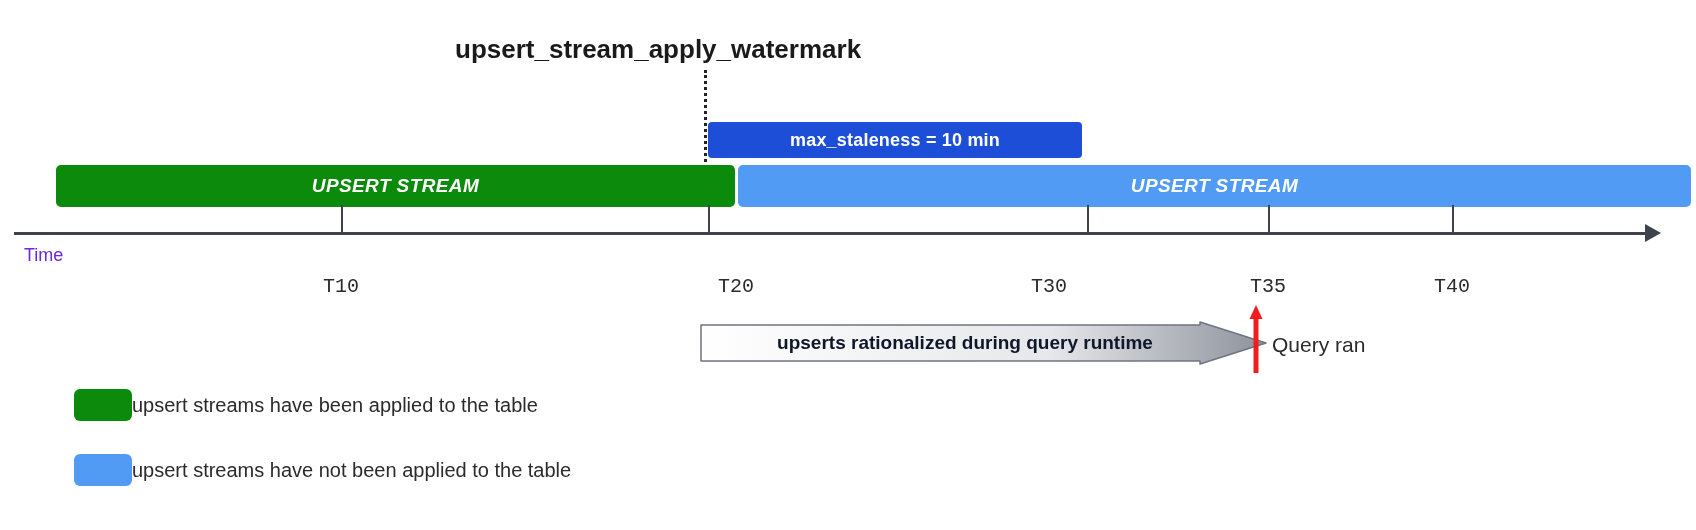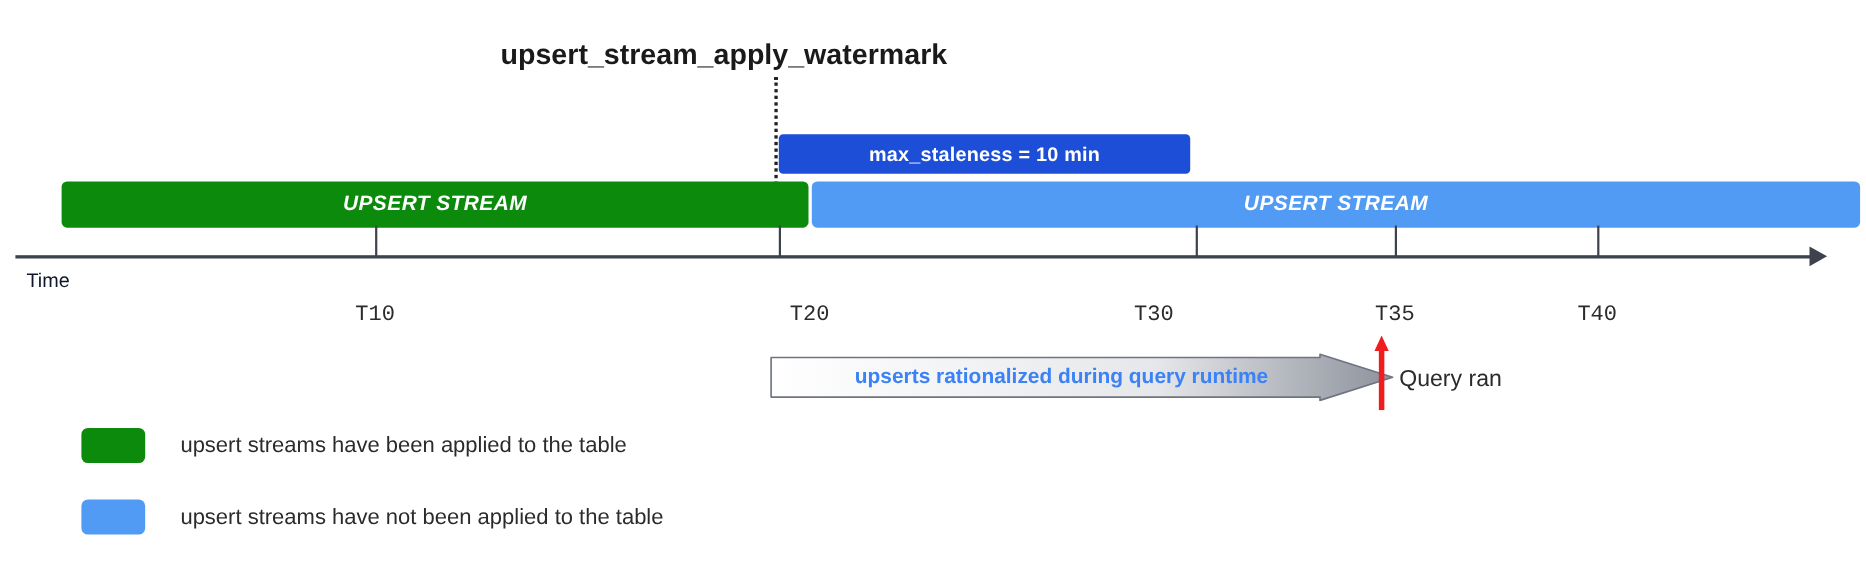--- a/index.html
+++ b/index.html
@@ -105,21 +105,21 @@
     width: 0; height: 0;
     border-top: 9px solid transparent;
     border-bottom: 9px solid transparent;
     border-left: 16px solid #3d424d;
   }
   .axis-label {
     position: absolute;
     left: 24px;
     top: 245px;
     font-size: 18px;
-    color: #0f172a;
+    color: #6d28d9;
   }
   .tick {
     position: absolute;
     top: 205px;
     width: 2px;
     height: 28px;
     background: #3d424d;
   }
   .tick-label {
     position: absolute;
@@ -144,21 +144,21 @@
     position: absolute;
     left: 0;
     top: 0;
     width: 530px;
     height: 44px;
     display: flex;
     align-items: center;
     justify-content: center;
     font-size: 19px;
     font-weight: bold;
-    color: #3b82f6;
+    color: #0f172a;
     white-space: nowrap;
   }
 
   
   .query-arrow {
     position: absolute;
     left: 1249px;
     top: 305px;
     width: 14px;
     height: 68px;
@@ -182,21 +182,20 @@
   }
   .legend-row.r1 { top: 388px; }
   .legend-row.r2 { top: 453px; }
   .legend-swatch {
     width: 58px;
     height: 32px;
     border-radius: 6px;
     flex: none;
   }
   .legend-text {
-    margin-left: 32px;
     font-size: 20px;
     color: #2b2b2b;
     white-space: nowrap;
   }
 </style>
 </head>
 <body>
 
 <div id="stage">
 

